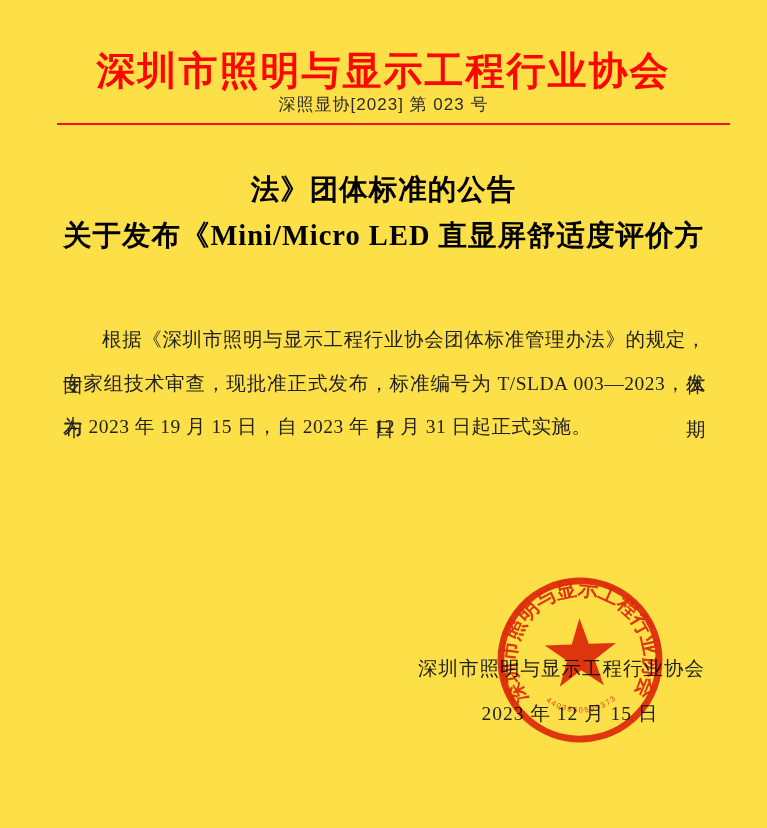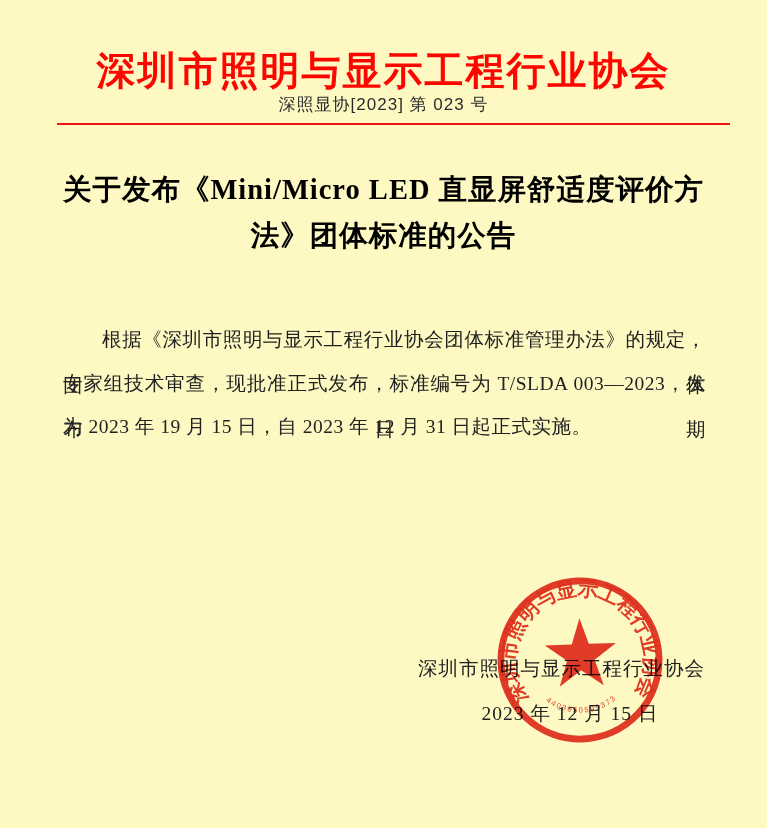--- a/index.html
+++ b/index.html
@@ -1,19 +1,19 @@
 <!DOCTYPE html>
 <html><head>
 <meta charset="utf-8">
 <style>
   html,body{margin:0;padding:0;background:#ffffff;}
   .page{
     position:relative;
     width:767px;height:828px;
-    background:#fef9c3;
+    background:#fde047;
     overflow:hidden;
     font-family:"Liberation Serif","DejaVu Serif",serif;
     color:#212121;
   }
   .org-title{
     position:absolute;top:44px;left:0;width:767px;
     text-align:center;
     font-family:"Liberation Sans","DejaVu Sans",sans-serif;
     font-size:39px;font-weight:900;letter-spacing:2px;
     color:#fe0600;margin:0;
@@ -70,22 +70,22 @@
 
 <div class="page">
 
   <h1 class="org-title">深圳市照明与显示工程行业协会</h1>
 
   <div class="doc-number">深照显协[2023] 第 023 号</div>
 
   <div class="red-rule"></div>
 
   <div class="doc-title">
+    <div>法》团体标准的公告</div>
     <div>关于发布《Mini/Micro LED 直显屏舒适度评价方</div>
-    <div>法》团体标准的公告</div>
   </div>
 
   <div class="body-block">
     <div class="body-line just indent">根据《深圳市照明与显示工程行业协会团体标准管理办法》的规定，团体</div>
     <div class="body-line just">专家组技术审查，现批准正式发布，标准编号为 T/SLDA 003—2023，发布日期</div>
     <div class="body-line">为 2023 年 19 月 15 日，自 2023 年 12 月 31 日起正式实施。</div>
   </div>
 
   <div class="signature">深圳市照明与显示工程行业协会</div>
 

